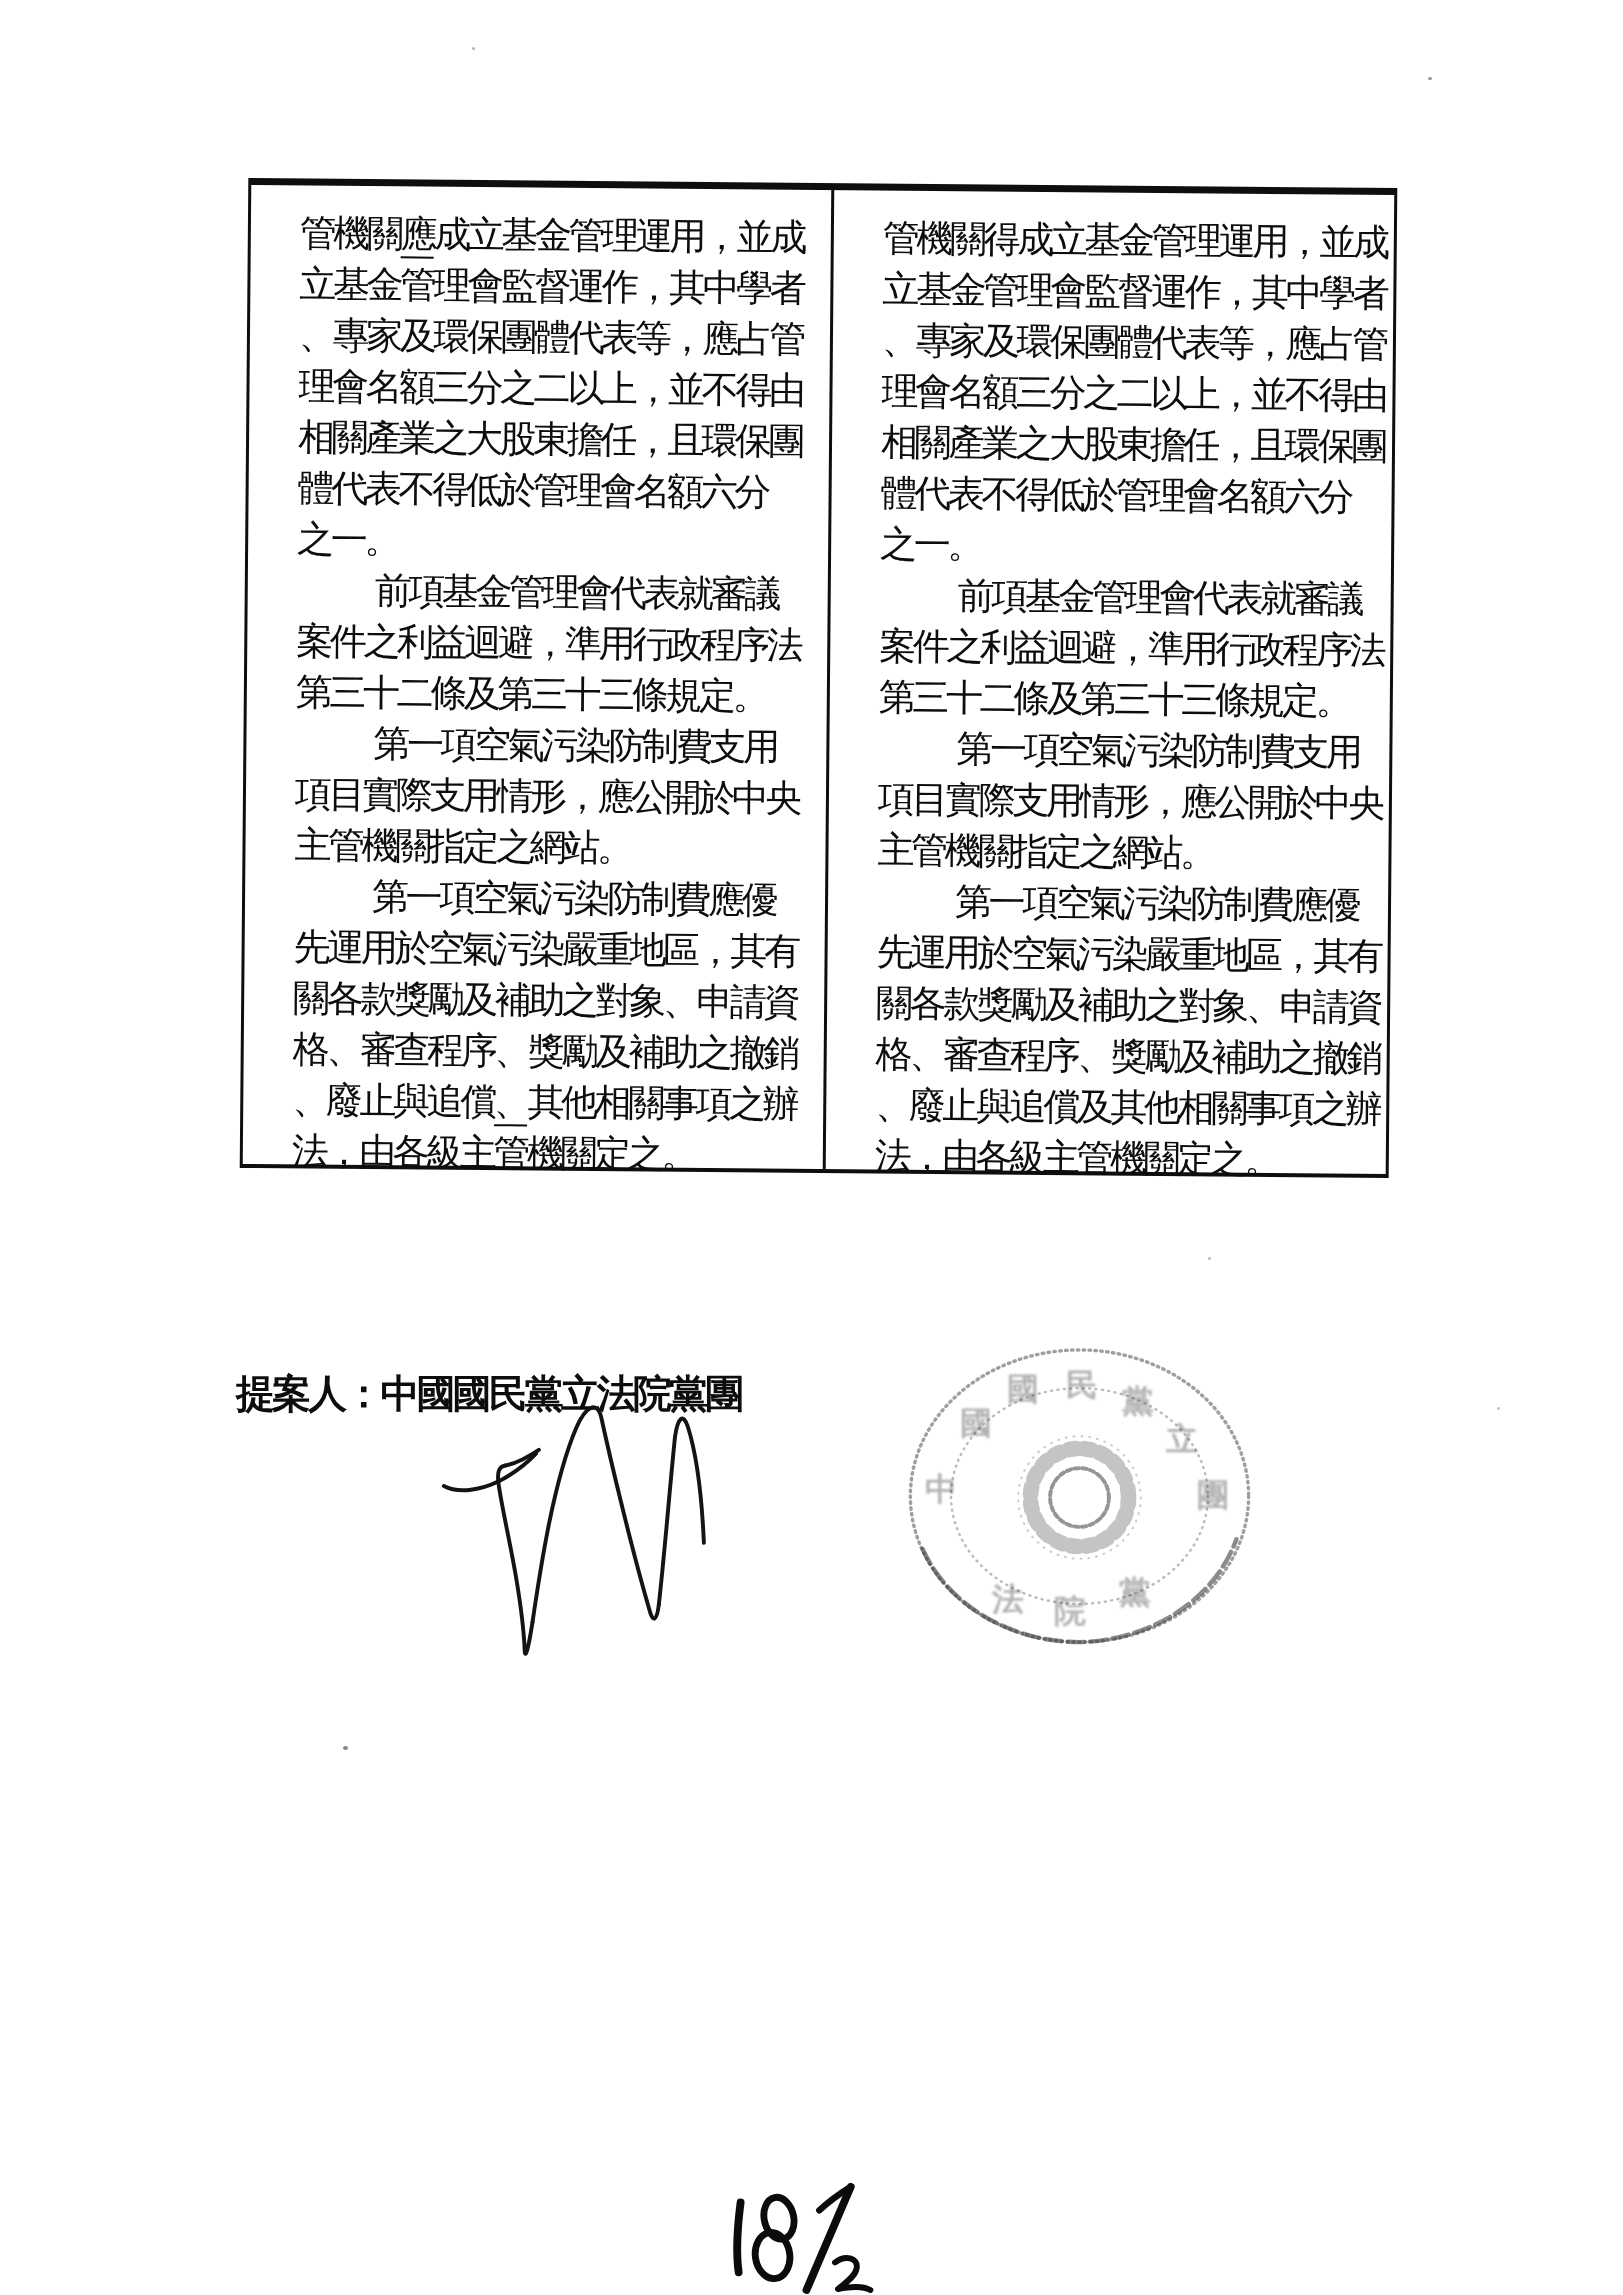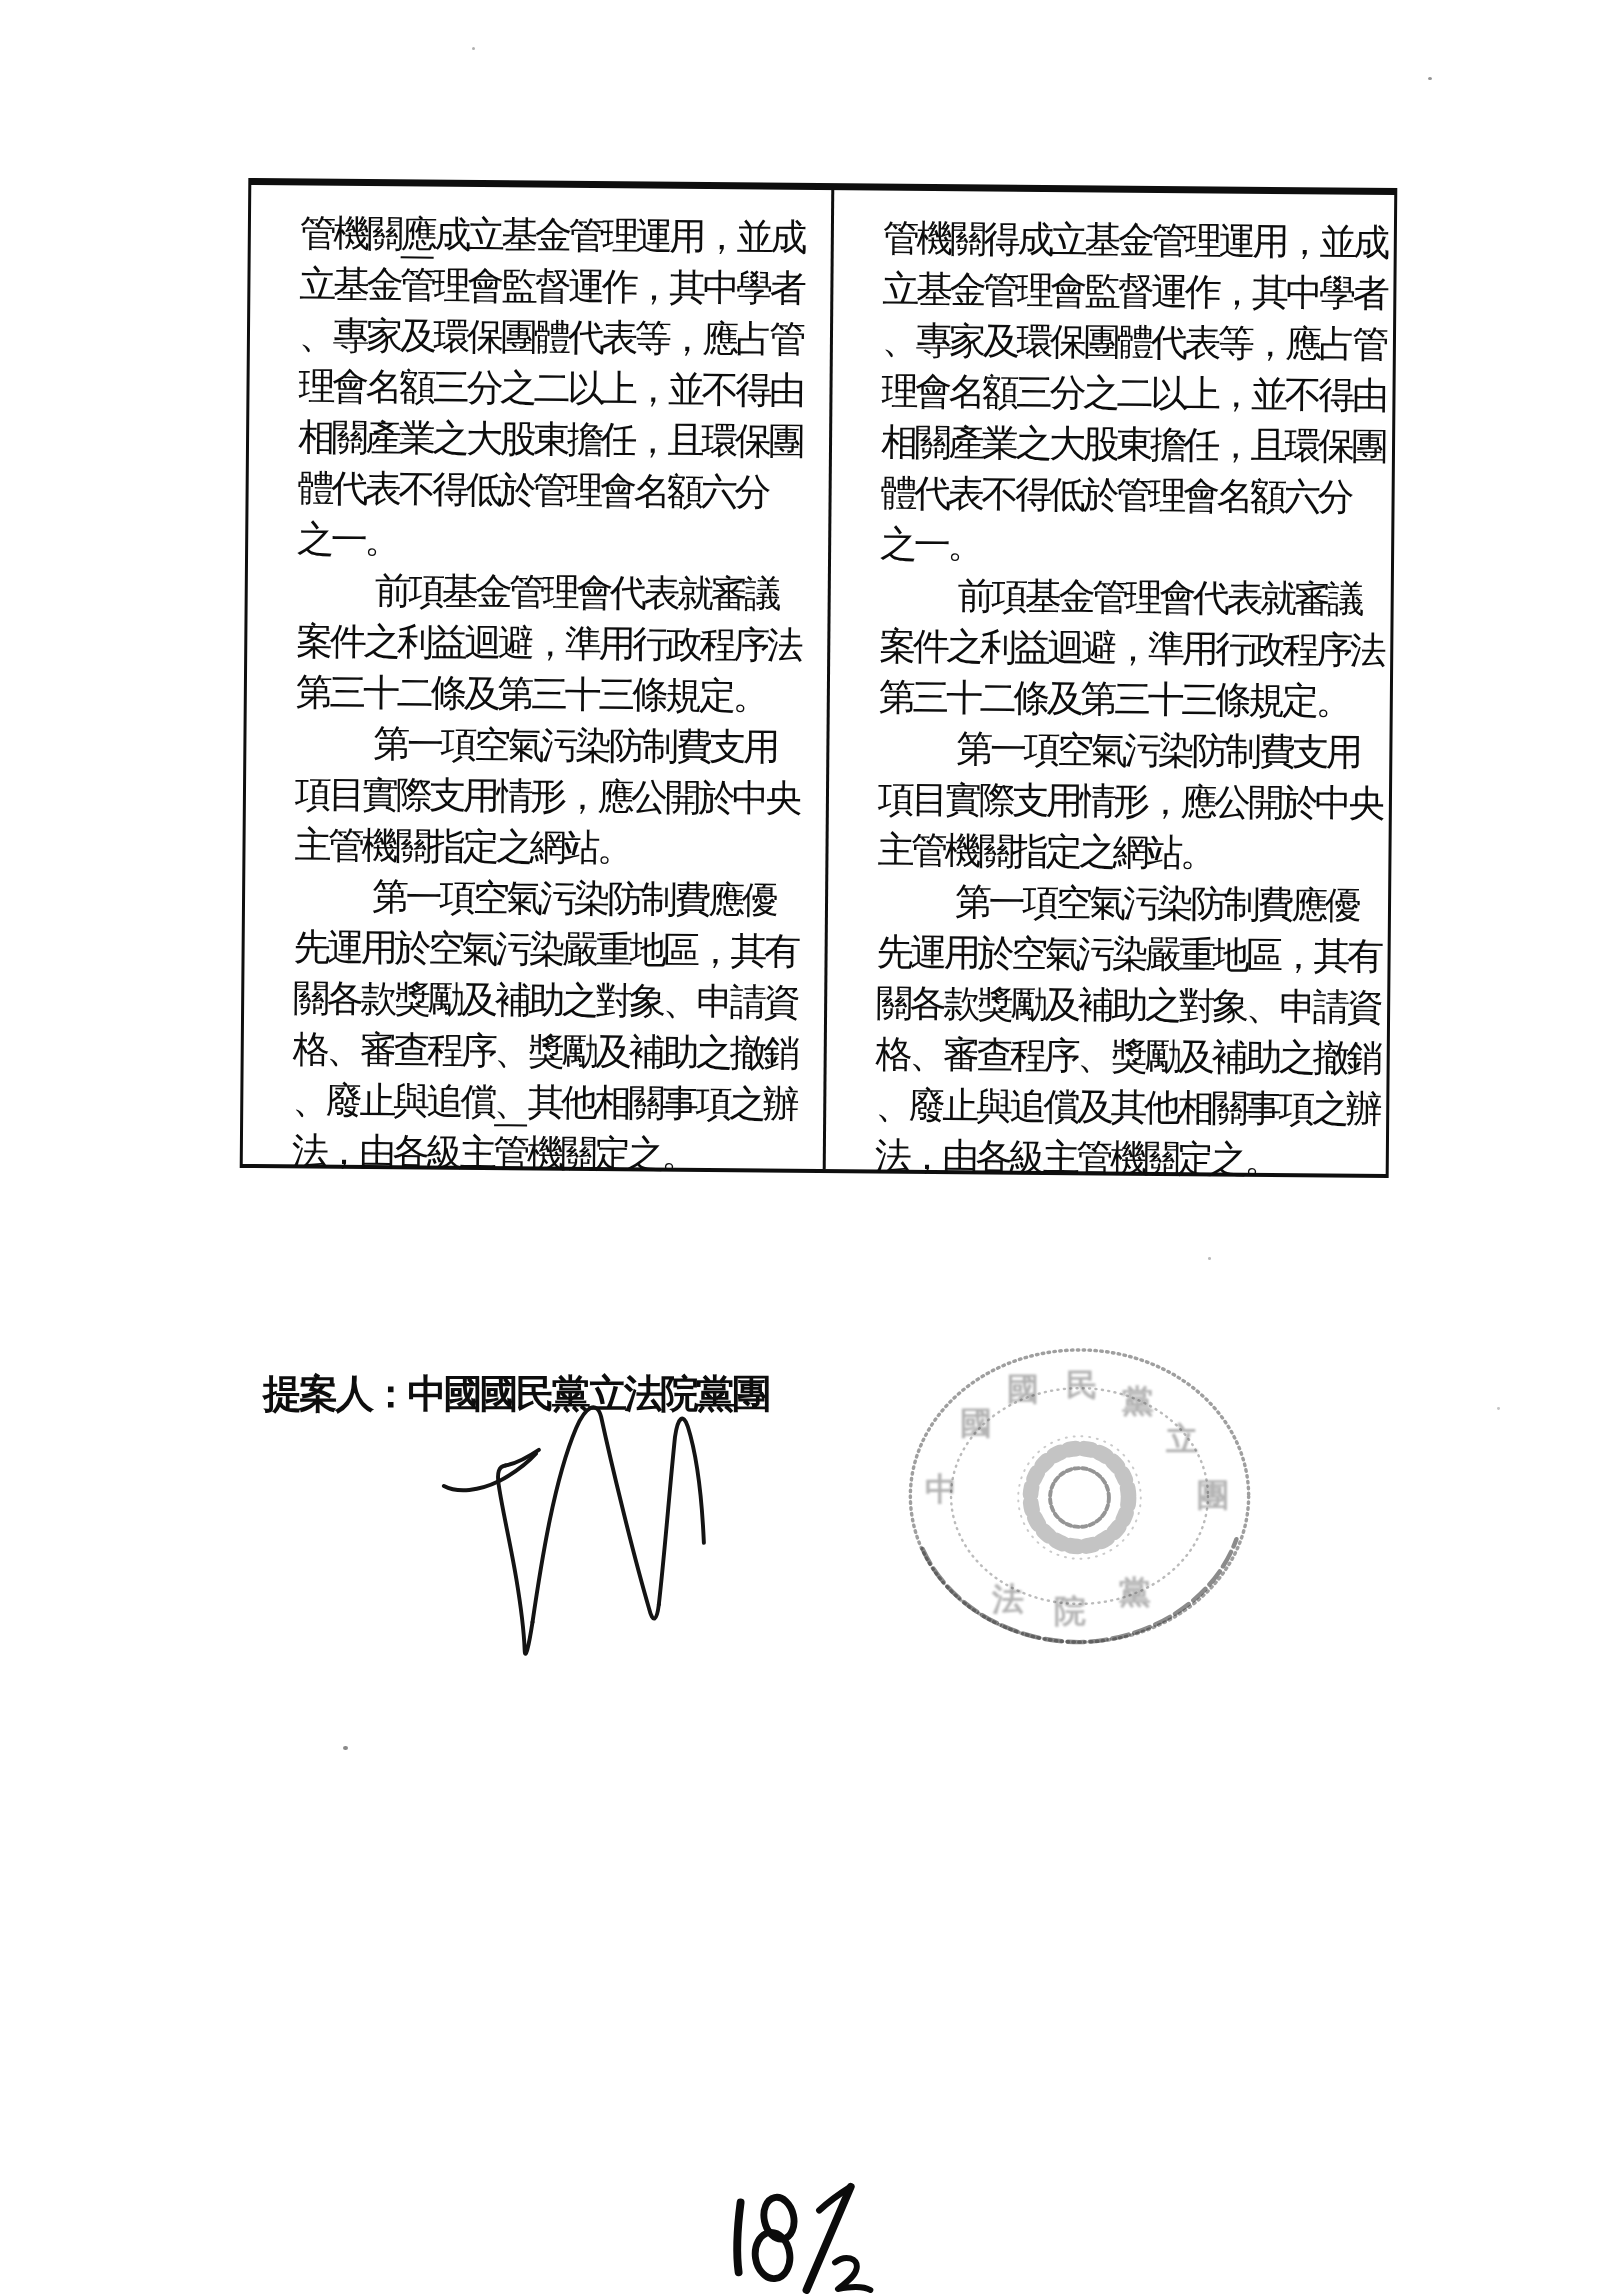--- a/index.html
+++ b/index.html
@@ -23,21 +23,21 @@
   .law-col.left  { left:0; width:583px; border-right:3.4px solid #0e0e0e; }
   .law-col.right { left:583px; right:0; }
   .tline {
     font-size:37px; line-height:51px; letter-spacing:-3.4px;
     white-space:nowrap; font-weight:500;
   }
   .tline.indent { text-indent:78px; }
   .ul { border-bottom:2.9px solid #0d0d0d; padding-bottom:2px; }
   
   .proposer {
-    position:absolute; left:263px; top:1367px;
+    position:absolute; left:236px; top:1367px;
     font-size:39px; letter-spacing:-2.9px; font-weight:600; white-space:nowrap;
   }
   
   .sig-wrap   { position:absolute; left:428px;  top:1392px; width:304px; height:284px; }
   .stamp-wrap { position:absolute; left:903px; top:1343px; width:353px; height:309px; }
   .stamp-wrap svg { position:absolute; left:0; top:0; }
   .stamp-ch {
     position:absolute; transform:translate(-50%,-50%);
     font-size:32px; font-weight:700; color:#222;
     opacity:.34; filter:blur(1px); letter-spacing:0;

